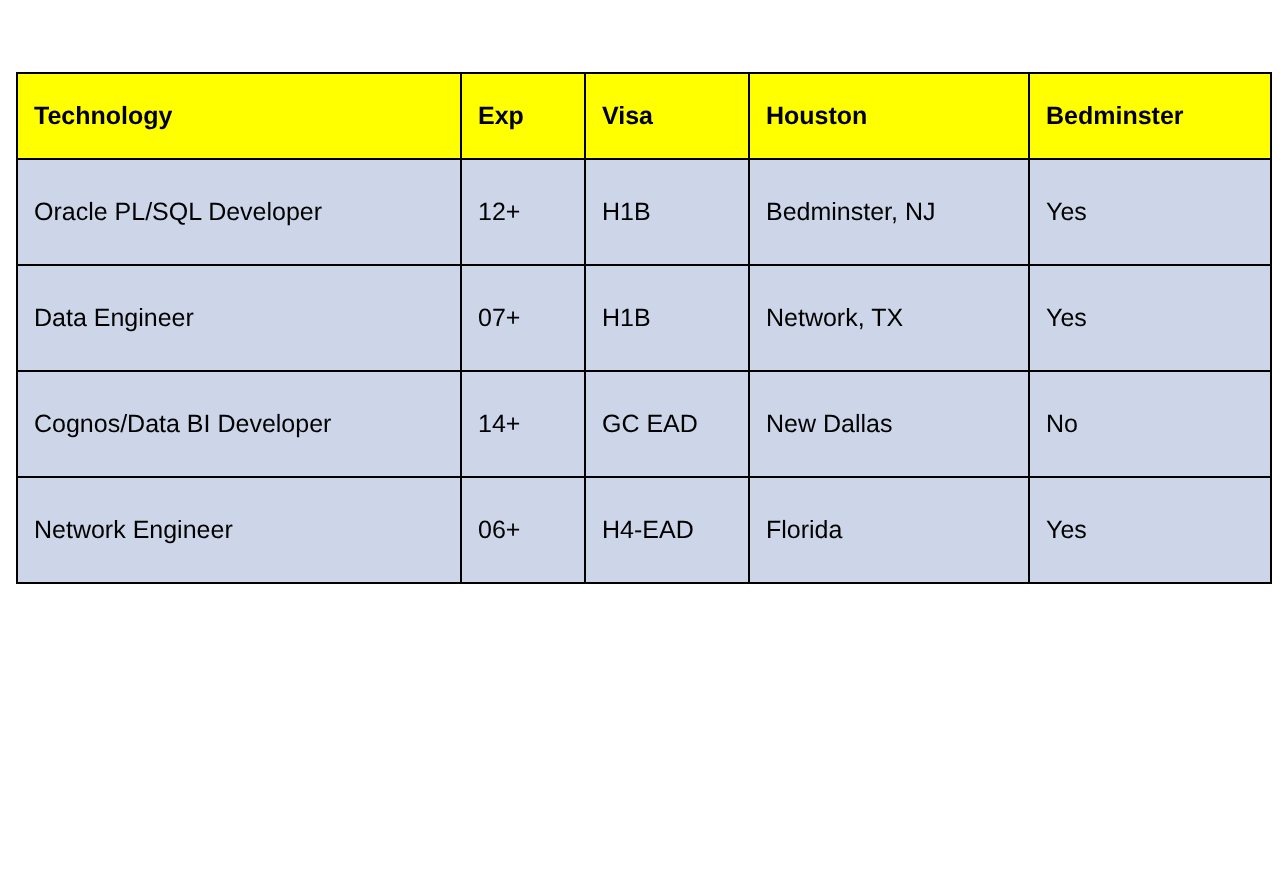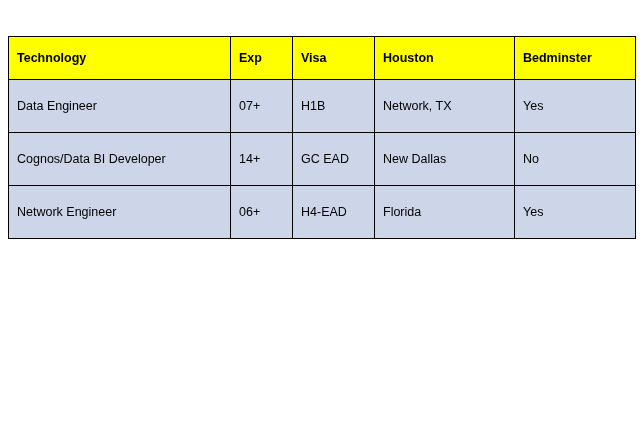--- a/index.html
+++ b/index.html
@@ -72,20 +72,27 @@
       <tr>
         <th>Technology</th>
         <th>Exp</th>
         <th>Visa</th>
         <th>Houston</th>
         <th>Bedminster</th>
       </tr>
     </thead>
     <tbody>
       <tr>
+        <td>Oracle PL/SQL Developer</td>
+        <td>12+</td>
+        <td>H1B</td>
+        <td>Bedminster, NJ</td>
+        <td>Yes</td>
+      </tr>
+      <tr>
         <td>Data Engineer</td>
         <td>07+</td>
         <td>H1B</td>
         <td>Network, TX</td>
         <td>Yes</td>
       </tr>
       <tr>
         <td>Cognos/Data BI Developer</td>
         <td>14+</td>
         <td>GC EAD</td>

